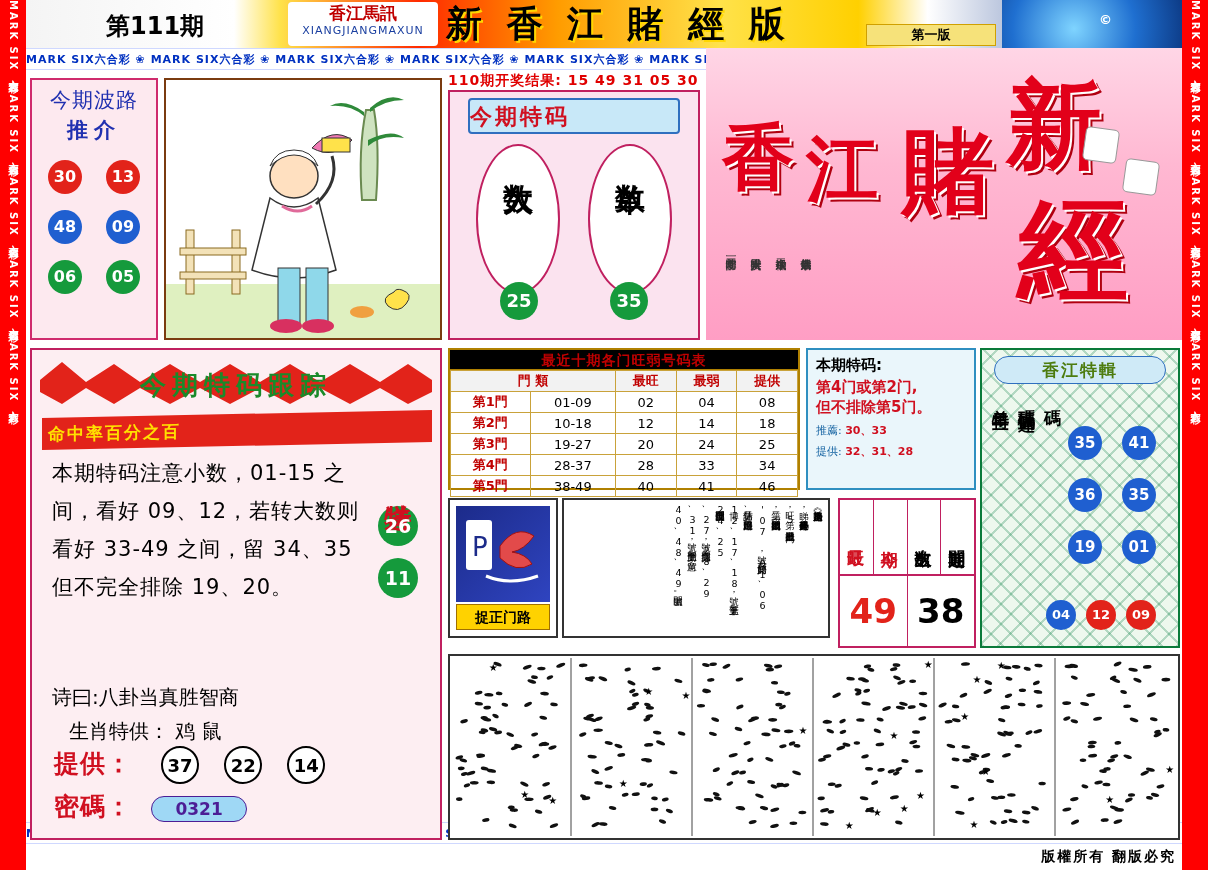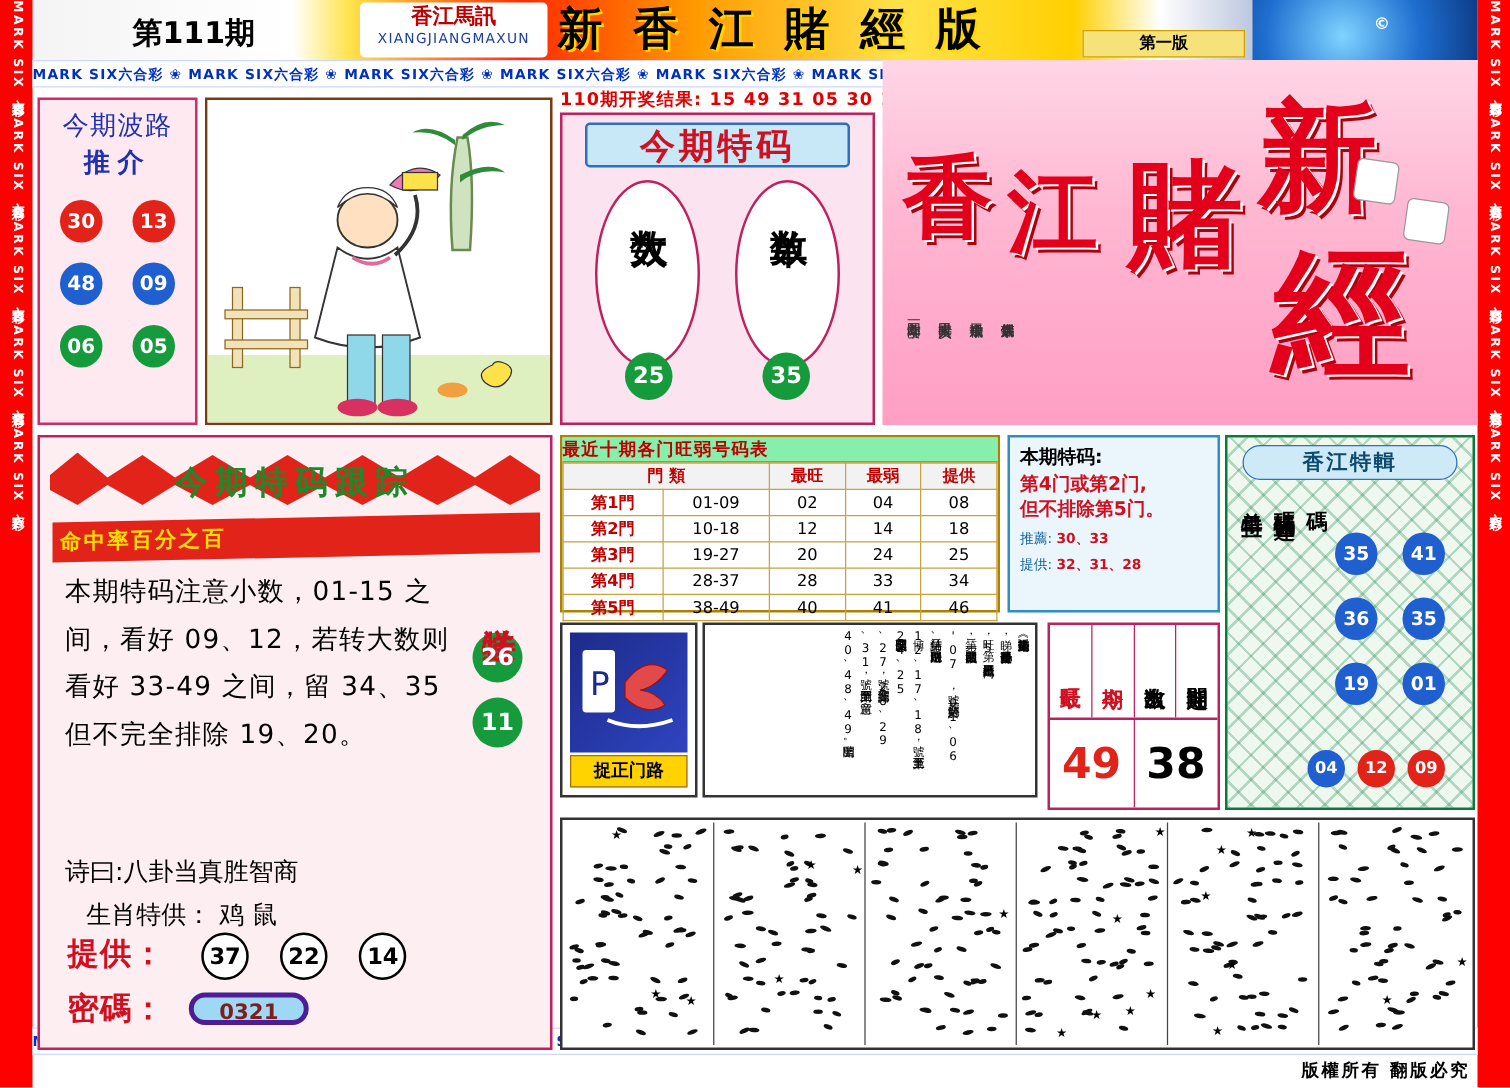--- a/index.html
+++ b/index.html
@@ -116,21 +116,21 @@
   .sky { position:absolute; left:0; top:0; width:100%; height:100%; background:#ffffff; }
   .ground { position:absolute; left:0; bottom:0; width:100%; height:54px; background:#dff0c0; }
   
   #box-tema {
     left:448px; top:90px; width:252px; height:250px;
     background:#fbe3ef; border:2px solid #c02060;
   }
   #box-tema .hd {
     margin:6px auto 0; width:212px; height:36px;
     background:#c8e8f8; border:2px solid #2f6fbf; border-radius:4px;
-    text-align:center; font-size:28px; font-weight:bold; color:#d01020; line-height:34px;
+    text-align:left; font-size:22px; font-weight:bold; color:#d01020; line-height:34px;
     letter-spacing:3px;
   }
   .oval {
     position:absolute; width:84px; height:150px; border:2px solid #c02060;
     border-radius:50%; background:#ffffff;
     text-align:center;
   }
   .oval .ch { font-size:30px; font-weight:bold; color:#000; line-height:42px; margin-top:18px; }
   .ovnum {
     position:absolute; width:38px; height:38px; border-radius:50%;
@@ -198,30 +198,30 @@
     font-size:25px; font-weight:bold; color:#d01020; letter-spacing:1px;
     display:inline-block; width:92px;
   }
   .circ {
     display:inline-block; width:38px; height:38px; border:2px solid #000;
     border-radius:50%; text-align:center; line-height:36px; font-size:18px;
     font-weight:bold; background:#fff; margin:0 10px;
   }
   .mimapill {
     display:inline-block; width:96px; height:26px; background:#9fd8f5;
-    border:4px solid #4c1d95; border-radius:13px; text-align:center;
-    line-height:25px; font-size:17px; font-weight:bold; color:#7f1d1d;
+    border:1px solid #4c1d95; border-radius:13px; text-align:center;
+    line-height:25px; font-size:17px; font-weight:bold; color:#4c1d95;
   }
   
   #box-table {
     left:448px; top:348px; width:352px; height:142px;
     background:#ffffff; border:2px solid #b08000;
   }
   #box-table .th {
-    background:#86efac; font-size:14px; font-weight:bold;
+    background:#000000; text-align:center; font-size:14px; font-weight:bold;
     color:#c00000; height:20px; line-height:20px; letter-spacing:1px;
     border-bottom:1px solid #b08000;
   }
   table.grid { width:100%; border-collapse:collapse; font-size:13px; }
   table.grid th { background:#f2f2f2; color:#c00000; font-weight:bold; height:20px; border:1px solid #c9a23a;}
   table.grid td { text-align:center; height:20px; border:1px solid #c9a23a; color:#000; }
   table.grid td.men { color:#c00000; font-weight:bold; }
   
   #box-note {
     left:806px; top:348px; width:170px; height:142px;
@@ -236,21 +236,21 @@
     left:980px; top:348px; width:200px; height:300px;
     background:
       repeating-linear-gradient(45deg, rgba(0,120,60,.25) 0 2px, transparent 2px 14px),
       repeating-linear-gradient(-45deg, rgba(0,120,60,.25) 0 2px, transparent 2px 14px),
       #eef8ee;
     border:2px solid #0a7a3a;
   }
   #box-special .hd {
     margin:6px auto 0; width:172px; height:28px; background:#cfeaf7;
     border:1px solid #2f6fbf; border-radius:14px;
-    text-align:center; line-height:27px; font-size:17px; font-weight:bold; color:#0c4a6e; letter-spacing:2px;
+    text-align:center; line-height:27px; font-size:17px; font-weight:bold; color:#4d7c0f; letter-spacing:2px;
   }
   .sp-label {
     position:absolute; font-size:17px; font-weight:bold; color:#000;
     writing-mode:vertical-rl; text-orientation:upright; letter-spacing:2px;
   }
   .sp-ball {
     position:absolute; width:34px; height:34px; border-radius:50%;
     color:#fff; font-size:15px; font-weight:bold; text-align:center; line-height:34px;
   }
   .sp-ball.sm { width:30px; height:30px; line-height:30px; font-size:13px;}

